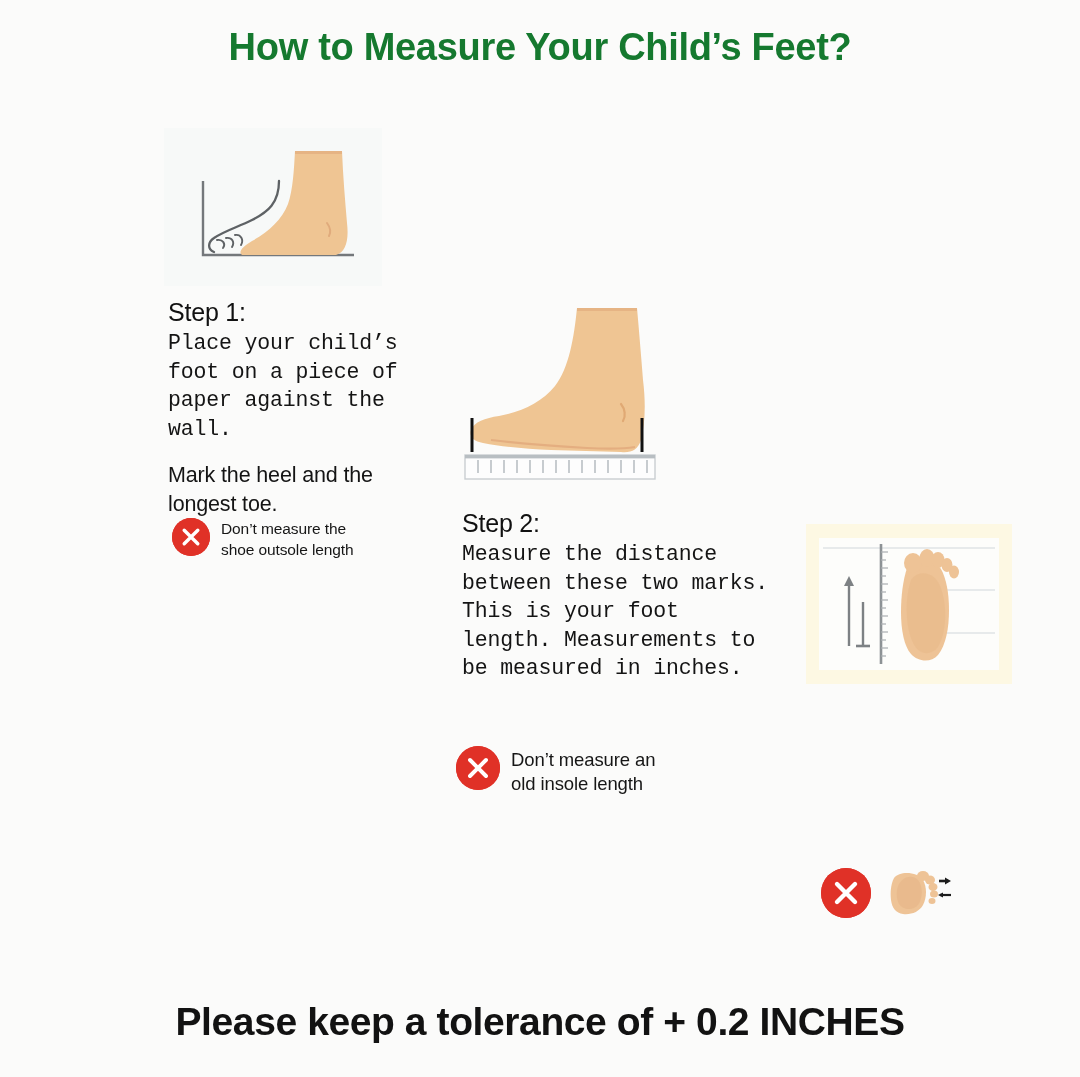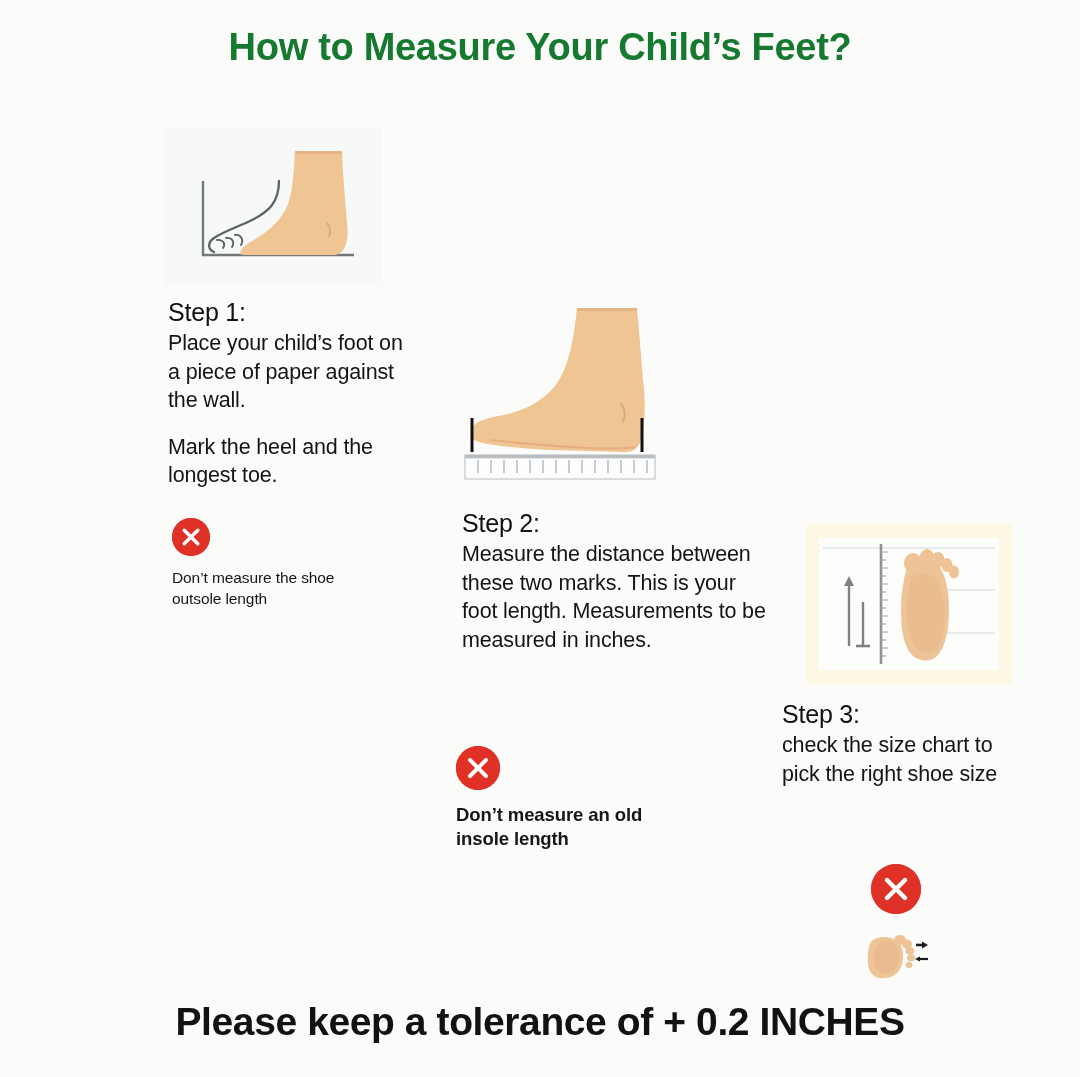--- a/index.html
+++ b/index.html
@@ -56,29 +56,29 @@
     color: #141414;
     line-height: 1.33;
     letter-spacing: -0.15px;
     margin-top: 3px;
   }
   .step-body .para {
     margin-top: 18px;
   }
   .step-body .para:first-child {
     margin-top: 0;
+    font-family: Liberation Mono, monospace;
   }
 
   
   .warn {
     position: absolute;
     display: flex;
     align-items: flex-start;
     gap: 11px;
-    flex-direction: column;
   }
   .warn-circle {
     flex: 0 0 auto;
     border-radius: 50%;
     background: #e03127;
     position: relative;
   }
   .warn-circle svg {
     display: block;
   }
@@ -212,21 +212,21 @@
     </svg>
   </div>
 
   <div class="step-block" style="left:462px; top:509px; width:310px;">
     <div class="step-label">Step 2:</div>
     <div class="step-body">
       <div class="para">Measure the distance between these two marks. This is your foot length. Measurements to be measured in inches.</div>
     </div>
   </div>
 
-  <div class="warn" style="left:456px; top:746px; width:200px;font-weight:bold;">
+  <div class="warn" style="left:456px; top:746px; width:200px;">
     <div class="warn-circle" style="width:44px; height:44px;">
       <svg width="44" height="44" viewBox="0 0 44 44">
         <circle cx="22" cy="22" r="22" fill="#e03127"></circle>
         <path d="M14 14 L30 30 M30 14 L14 30" stroke="#ffffff" stroke-width="3.9" stroke-linecap="round"></path>
       </svg>
     </div>
     <div class="warn-text big">Don’t measure an old insole length</div>
   </div>
 
   <div class="cream-card" style="left:806px; top:524px; width:206px; height:160px;">
@@ -271,26 +271,20 @@
         <ellipse cx="128" cy="27" rx="5.5" ry="7" fill="#eec396"></ellipse>
         <ellipse cx="135" cy="34" rx="5" ry="6.5" fill="#eec396"></ellipse>
 
         <path d="M92 42 C88 54 87 68 88 80 C89 94 93 106 99 112
                  C105 117 114 116 119 109 C125 99 127 84 126 70
                  C125 56 121 45 116 40 C108 33 97 34 92 42 Z" fill="#e8b888" opacity="0.55"></path>
       </svg>
     </div>
   </div>
 
-  <div class="step-block" style="left:782px; top:700px; width:230px;">
-    <div class="step-label">Step 3:</div>
-    <div class="step-body">
-      <div class="para">check the size chart to pick the right shoe size</div>
-    </div>
-  </div>
 
   <div class="warn" style="left:821px; top:864px; width:150px; align-items:center; gap:14px;">
     <div class="warn-circle" style="width:50px; height:50px;">
       <svg width="50" height="50" viewBox="0 0 50 50">
         <circle cx="25" cy="25" r="25" fill="#e03127"></circle>
         <path d="M16 16 L34 34 M34 16 L16 34" stroke="#ffffff" stroke-width="4.4" stroke-linecap="round"></path>
       </svg>
     </div>
     <div class="mini-foot">
       <svg width="68" height="54" viewBox="0 0 68 54">

